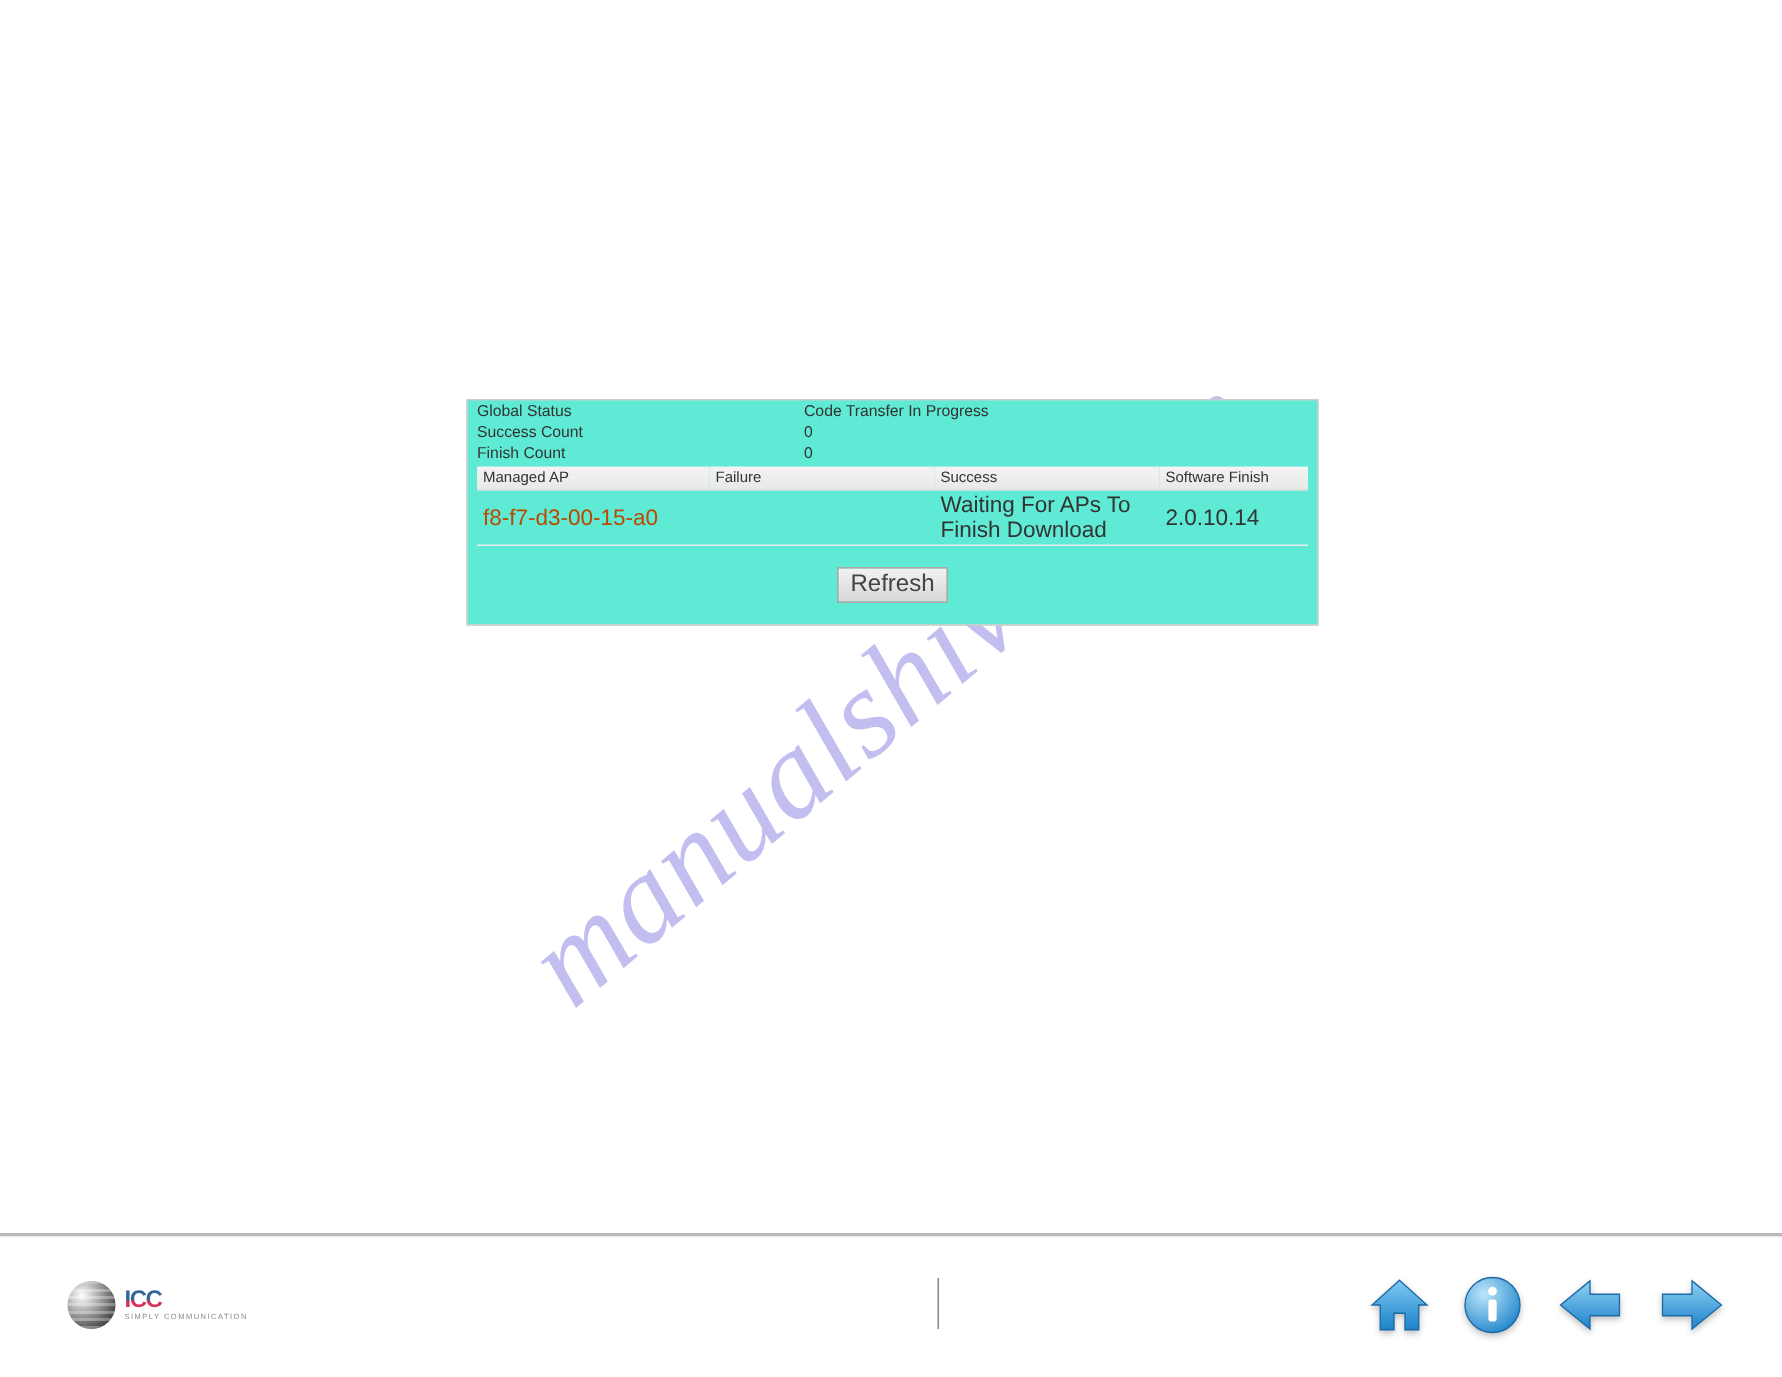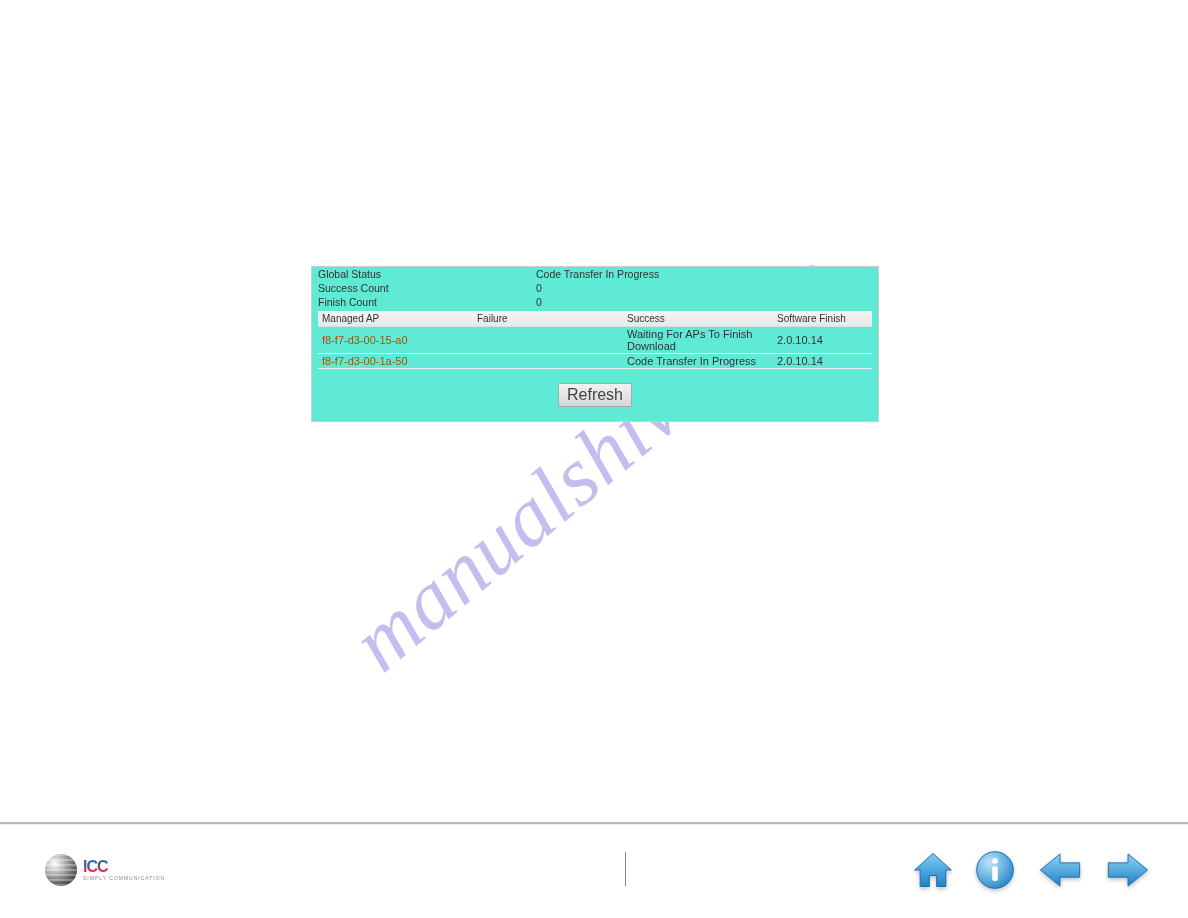--- a/index.html
+++ b/index.html
@@ -58,21 +58,21 @@
   .data-table th {
     text-align: left;
     font-weight: normal;
     font-size: 10px;
     padding: 2px 4px;
     background: linear-gradient(#f4f4f4, #e8e8e8);
     border-bottom: 1px solid #ddd;
     color: #333;
   }
   .data-table td {
-    font-size: 11px;
+    font-size: 15px;
     padding: 1px 4px;
     border-bottom: 1px solid #eee;
     height: 13px;
     vertical-align: middle;
   }
   .data-table td.link { color: #b94a00; }
   .data-table .col-ap { width: 155px; }
   .data-table .col-loc { width: 150px; }
   .data-table .col-status { width: 150px; }
   .data-table .col-ver { }
@@ -195,26 +195,20 @@
         <th class="col-ver">Software Finish</th>
       </tr>
     </thead>
     <tbody>
       <tr>
         <td class="link">f8-f7-d3-00-15-a0</td>
         <td></td>
         <td>Waiting For APs To Finish Download</td>
         <td>2.0.10.14</td>
       </tr>
-      <tr>
-        <td class="link">f8-f7-d3-00-1a-50</td>
-        <td></td>
-        <td>Code Transfer In Progress</td>
-        <td>2.0.10.14</td>
-      </tr>
     </tbody>
   </table>
 
   <div class="button-row">
     <button class="refresh-btn">Refresh</button>
   </div>
 </div>
 
 <div class="footer-sep"></div>
 <div class="footer">

